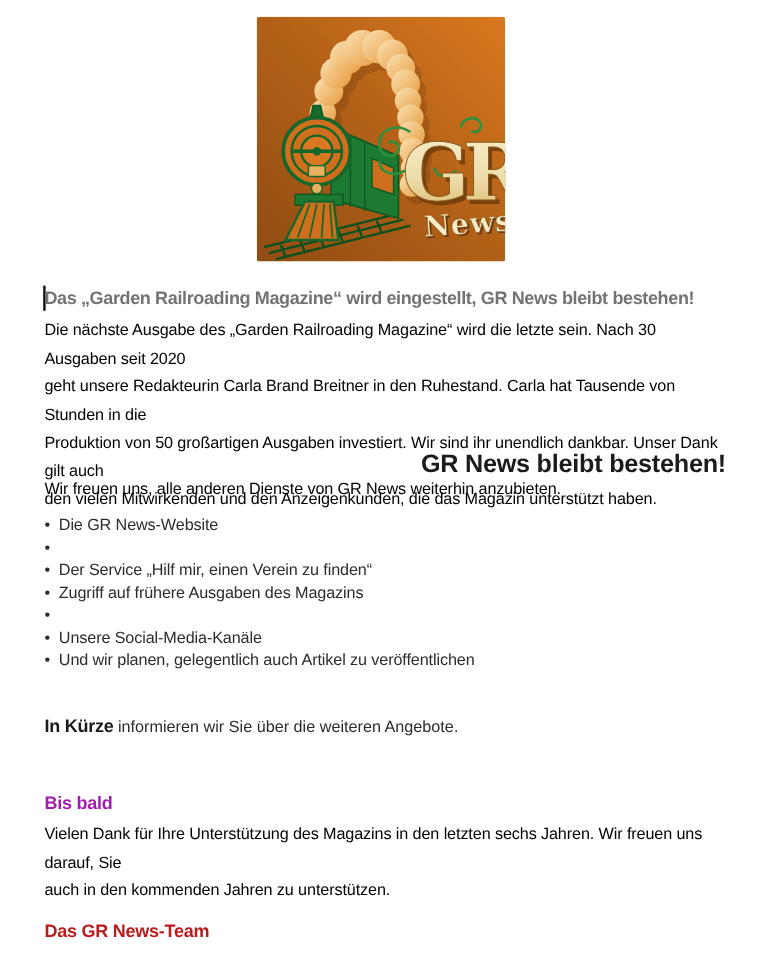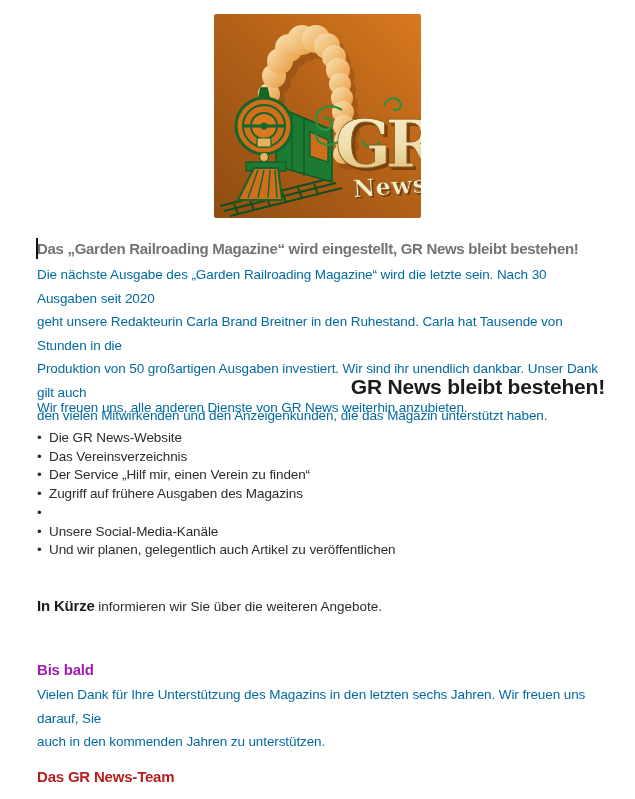--- a/index.html
+++ b/index.html
@@ -5,21 +5,21 @@
   html,body{margin:0;padding:0;background:#ffffff;}
   .page{
     position:relative;width:635px;height:799px;background:#ffffff;
     font-family:"Liberation Sans", sans-serif;color:#242424;overflow:hidden;
   }
   .logo-wrap{position:absolute;left:214px;top:14px;width:207px;height:204px;}
   .logo-wrap svg{display:block;width:100%;height:100%;}
   .abs{position:absolute;left:37px;width:568px;}
   .headline{top:240px;font-size:15px;font-weight:700;letter-spacing:-0.3px;color:#737373;white-space:nowrap;}
   .cursor{position:absolute;left:36px;top:238px;width:1.5px;height:21px;background:#111;}
-  .body-txt{font-size:13.5px;line-height:23.5px;color:#0369a1;letter-spacing:-0.1px;}
+  .body-txt{font-size:13.5px;line-height:23.5px;color:#000000;letter-spacing:-0.1px;}
   .p1{top:263px;}
   .h2{top:375px;font-size:21px;font-weight:700;letter-spacing:-0.2px;color:#1b1b1b;text-align:right;}
   .p2{top:396px;}
   .list{top:429px;font-size:13.5px;line-height:18.7px;color:#2c2c2c;letter-spacing:-0.1px;}
   .li{display:flex;}
   .li .bullet{width:12px;flex:0 0 12px;}
   .inkurze{top:597px;font-size:13.5px;color:#2c2c2c;}
   .inkurze b{font-size:15px;font-weight:700;color:#1b1b1b;letter-spacing:-0.2px;}
   .h3{top:661px;font-size:15px;font-weight:700;letter-spacing:-0.2px;color:#a21caf;}
   .p3{top:683px;}
@@ -161,21 +161,20 @@
 
     <div class="abs body-txt p2">Wir freuen uns, alle anderen Dienste von GR News weiterhin anzubieten.</div>
 
     <div class="abs list">
       <div class="li">
           <span class="bullet">•</span>
           <span>Die GR News-Website</span>
         </div>
       <div class="li">
           <span class="bullet">•</span>
-          <span>Das Vereinsverzeichnis</span>
         </div>
       <div class="li">
           <span class="bullet">•</span>
           <span>Der Service „Hilf mir, einen Verein zu finden“</span>
         </div>
       <div class="li">
           <span class="bullet">•</span>
           <span>Zugriff auf frühere Ausgaben des Magazins</span>
         </div>
       <div class="li">

